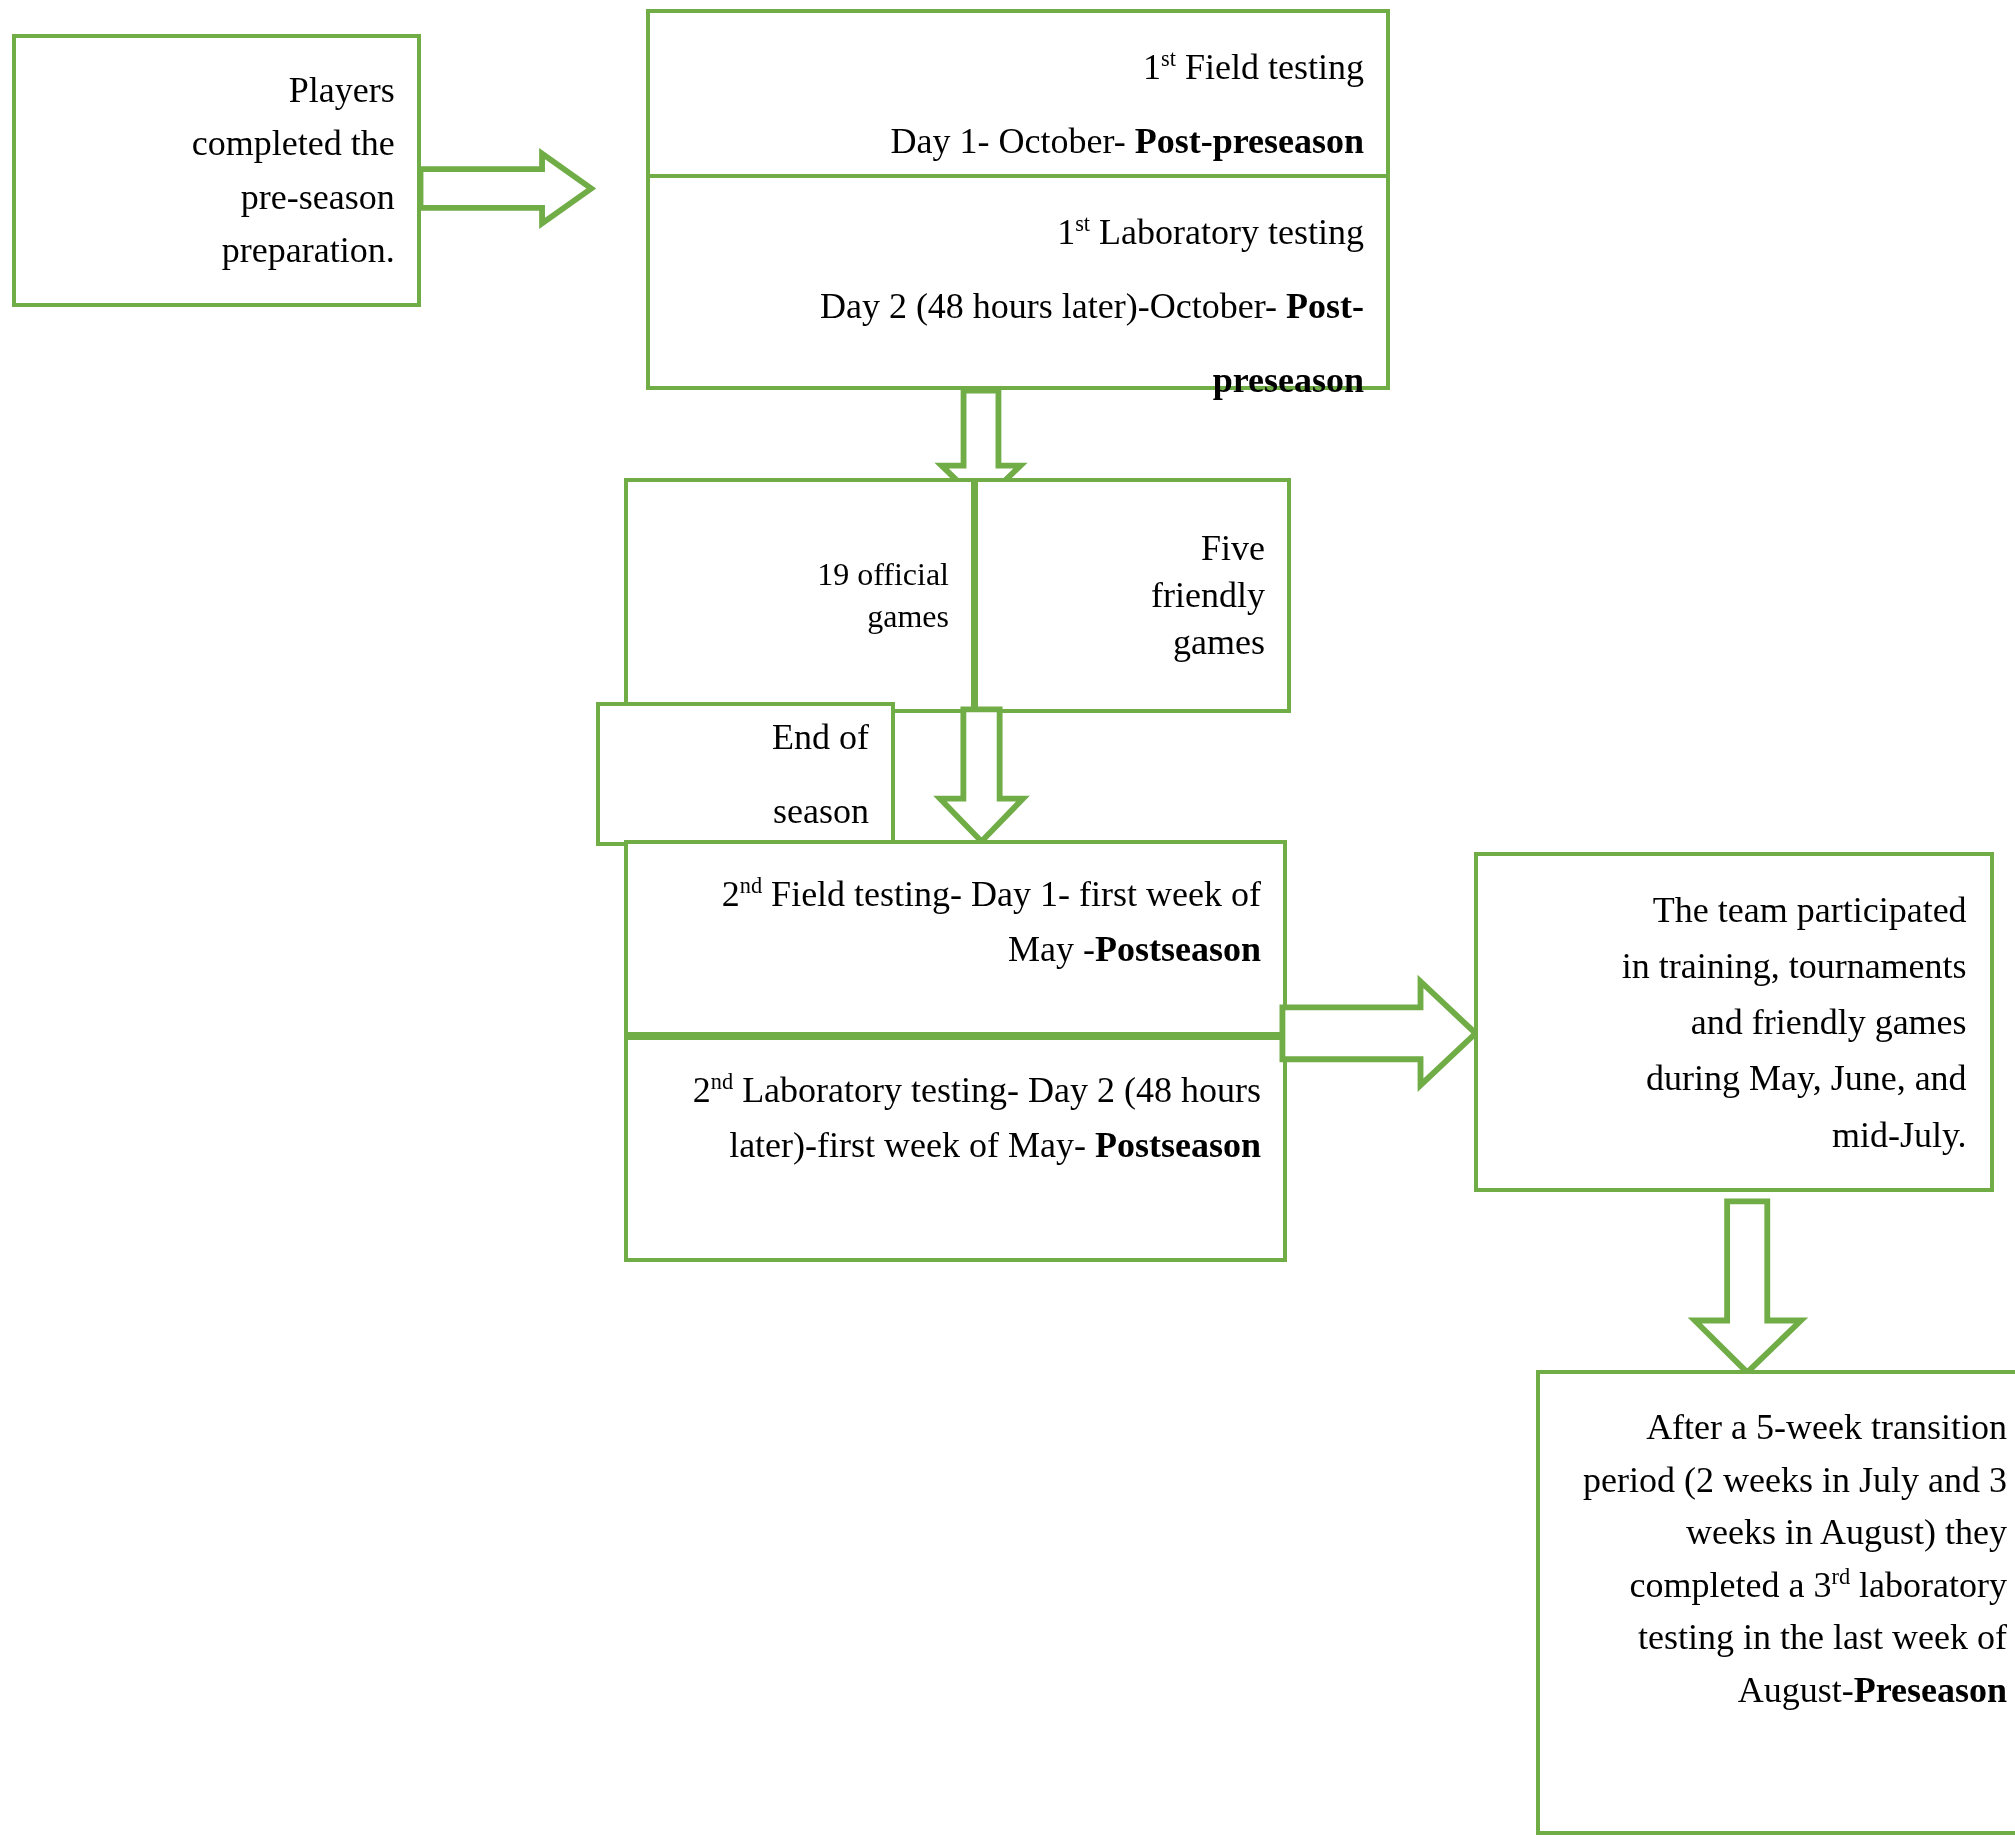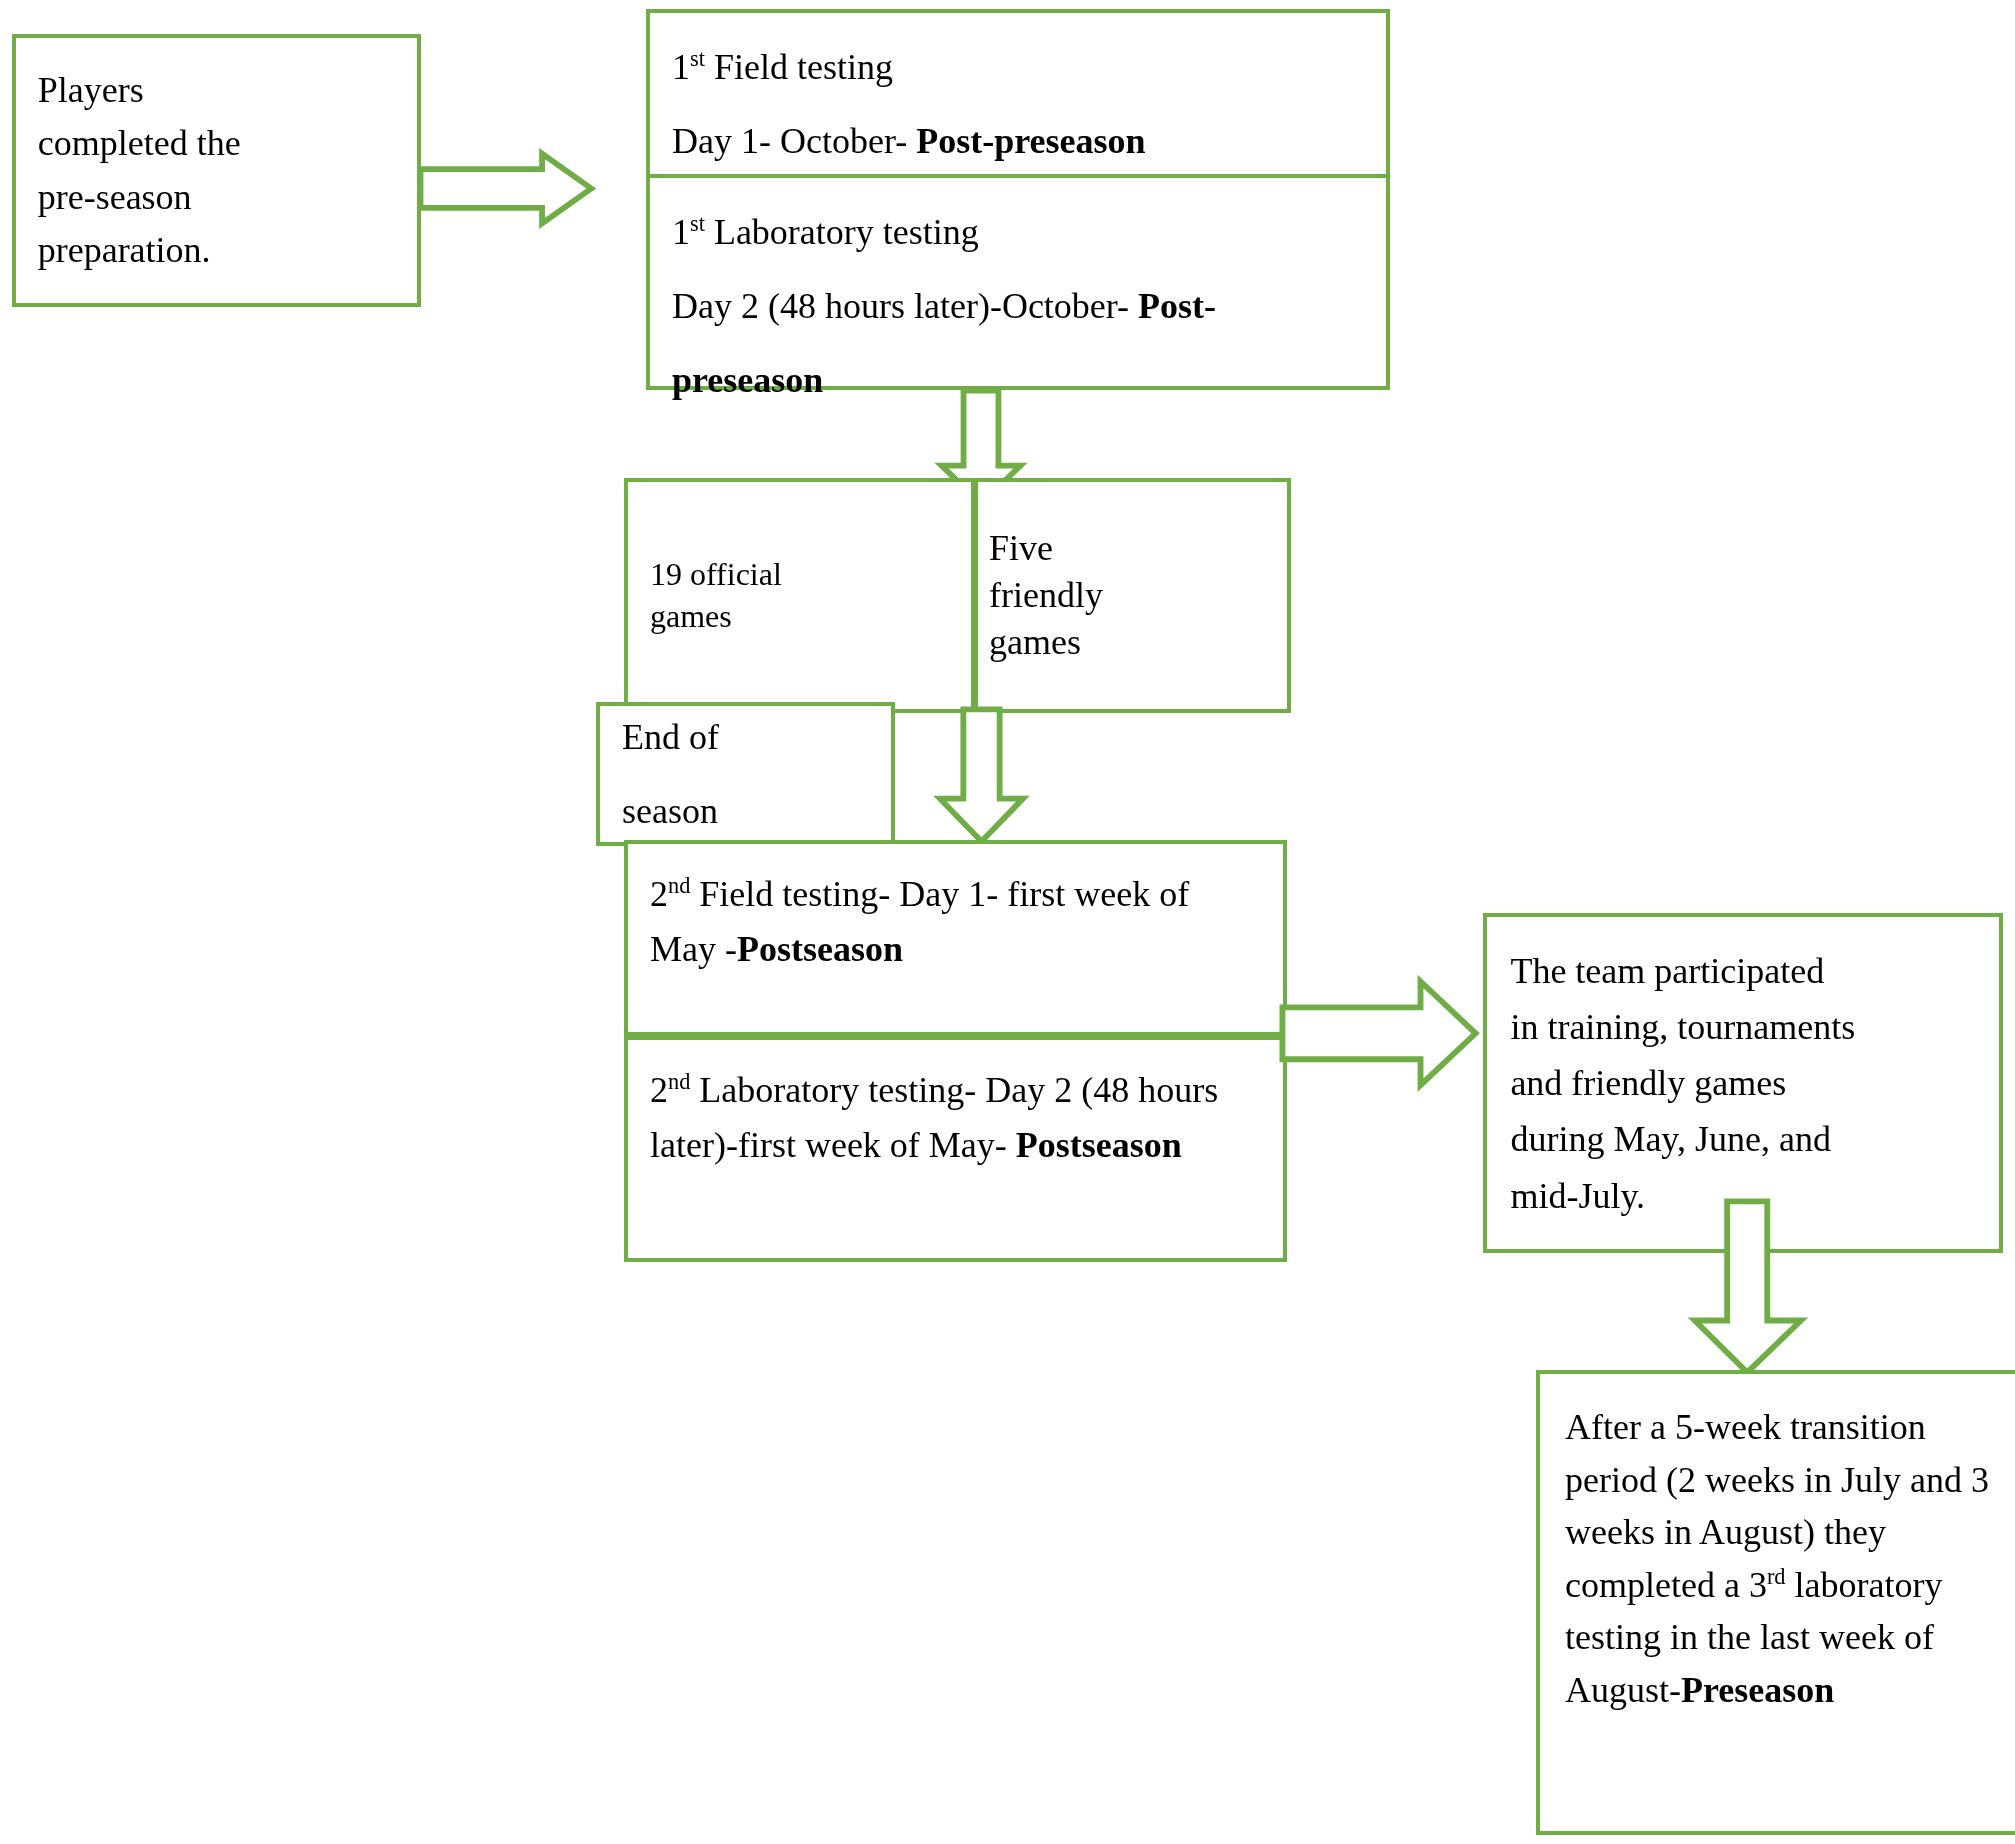--- a/index.html
+++ b/index.html
@@ -7,20 +7,21 @@
     padding: 0;
     background: #ffffff;
   }
   #canvas {
     position: relative;
     width: 2015px;
     height: 1844px;
     background: #ffffff;
     font-family: "Liberation Serif", "DejaVu Serif", serif;
     overflow: hidden;
+    text-align: right;
   }
   .box {
     position: absolute;
     box-sizing: border-box;
     border: 4.5px solid #70AD47;
     background: #ffffff;
     color: #000000;
     font-size: 36px;
     line-height: 1.62;
     padding: 18px 22px;
@@ -107,21 +108,21 @@
   <div class="box" style="left:624px; top:1036px; width:663px; height:226px; font-size:36px; line-height:1.52; padding-top:23.4px;">
     <span><span>2</span><sup>nd</sup><span> Laboratory testing- Day 2 (48 hours later)-first week of May- </span><b>Postseason</b></span>
   </div>
 
   <div class="arrow" style="left:1281px; top:975px; width:198px; height:118px;">
     <svg width="198" height="118" viewBox="0 0 305 182">
       <path d="M 2,50 L 215,50 L 215,10 L 300,90 L 215,170 L 215,130 L 2,130 Z" fill="#ffffff" stroke="#70AD47" stroke-width="9" stroke-linejoin="miter"></path>
     </svg>
   </div>
 
-  <div class="box" style="left:1474px; top:913px; width:520px; height:340px; font-size:36px; line-height:1.56; padding:26px 23.4px;margin-left:9px;">
+  <div class="box" style="left:1474px; top:852px; width:520px; height:340px; font-size:36px; line-height:1.56; padding:26px 23.4px;">
     <span class="ln">The team participated</span>
     <span class="ln">in training, tournaments</span>
     <span class="ln">and friendly games</span>
     <span class="ln">during May, June, and</span>
     <span class="ln">mid-July.</span>
   </div>
 
   <div class="arrow" style="left:1687px; top:1200px; width:123px; height:175px;">
     <svg width="123" height="175" viewBox="0 0 190 270">
       <path d="M 62,2 L 124,2 L 124,186 L 176,186 L 93,266 L 12,186 L 62,186 Z" fill="#ffffff" stroke="#70AD47" stroke-width="9" stroke-linejoin="miter"></path>

